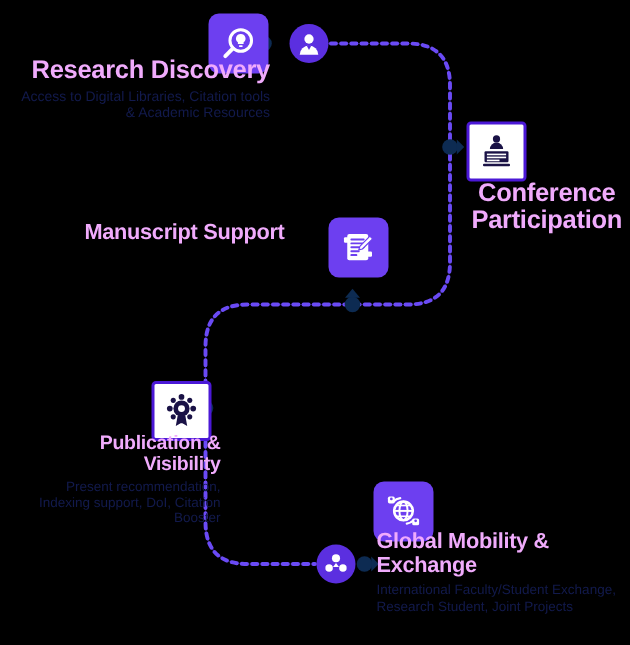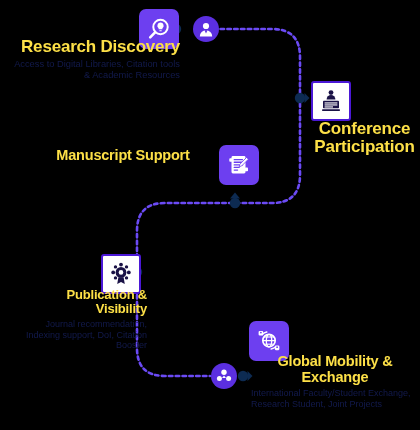--- a/index.html
+++ b/index.html
@@ -49,21 +49,21 @@
     display: flex;
     align-items: center;
     justify-content: center;
   }
   
   .node-text {
     position: absolute;
   }
   .node-title {
     font-weight: bold;
-    color: #fde047;
+    color: #f0abfc;
     line-height: 1.08;
     margin: 0;
     letter-spacing: -0.2px;
   }
   .node-desc {
     color: #121a4d;
     line-height: 1.18;
     margin: 3px 0 0 0;
   }
   .align-right { text-align: right; }
@@ -169,21 +169,21 @@
         <circle cx="18.5" cy="5.9" r="1.7"></circle>
         <circle cx="7.5" cy="16.9" r="1.7"></circle>
         <circle cx="18.5" cy="16.9" r="1.7"></circle>
       </g>
       <circle cx="13" cy="11.4" r="2.3" fill="#ffffff"></circle>
       <path d="M 10.4 16.3 L 9.2 23 L 13 20.9 L 16.8 23 L 15.6 16.3 z" fill="#1a1246"></path>
     </svg>
   </div>
   <div class="node-text align-right" style="left:12px; top:288px; width:135px;">
     <p class="node-title" style="font-size:13px;">Publication &amp; Visibility</p>
-    <p class="node-desc" style="font-size:9px;">Journal recommendation, Indexing support, DoI, Citation Booster</p>
+    <p class="node-desc" style="font-size:9px;">Present recommendation, Indexing support, DoI, Citation Booster</p>
   </div>
 
   <div class="avatar-badge" style="left:211px; top:363px;">
     <svg width="18" height="18" viewBox="0 0 18 18">
       <circle cx="9" cy="5.2" r="2.7" fill="#ffffff"></circle>
       <circle cx="4.4" cy="11.6" r="2.5" fill="#ffffff"></circle>
       <circle cx="13.6" cy="11.6" r="2.5" fill="#ffffff"></circle>
       <path d="M 9 8.4 L 11 11 L 7 11 z" fill="#ffffff"></path>
     </svg>
   </div>
@@ -196,17 +196,17 @@
       <line x1="7.8" y1="16.2" x2="18.2" y2="16.2" stroke="#ffffff" stroke-width="1.1"></line>
       <path d="M 6.2 6.4 a9 9 0 0 1 4.6 -2.3" fill="none" stroke="#ffffff" stroke-width="1.5" stroke-linecap="round"></path>
       <path d="M 19.8 18.8 a9 9 0 0 1 -4.6 2.3" fill="none" stroke="#ffffff" stroke-width="1.5" stroke-linecap="round"></path>
       <rect x="2.6" y="3" width="4.6" height="4.6" rx="1.1" fill="#ffffff"></rect>
       <rect x="18.8" y="17.6" width="4.6" height="4.6" rx="1.1" fill="#ffffff"></rect>
       <circle cx="4.9" cy="4.6" r="0.9" fill="#6d3ff0"></circle>
       <circle cx="21.1" cy="19.2" r="0.9" fill="#6d3ff0"></circle>
     </svg>
   </div>
   <div class="node-text align-left" style="left:251px; top:354px; width:168px;">
-    <p class="node-title" style="font-size:14.5px;text-align:center;">Global Mobility &amp; Exchange</p>
+    <p class="node-title" style="font-size:14.5px;">Global Mobility &amp; Exchange</p>
     <p class="node-desc" style="font-size:9px;">International Faculty/Student Exchange, Research Student, Joint Projects</p>
   </div>
 
 </div>
 
 </body></html>

